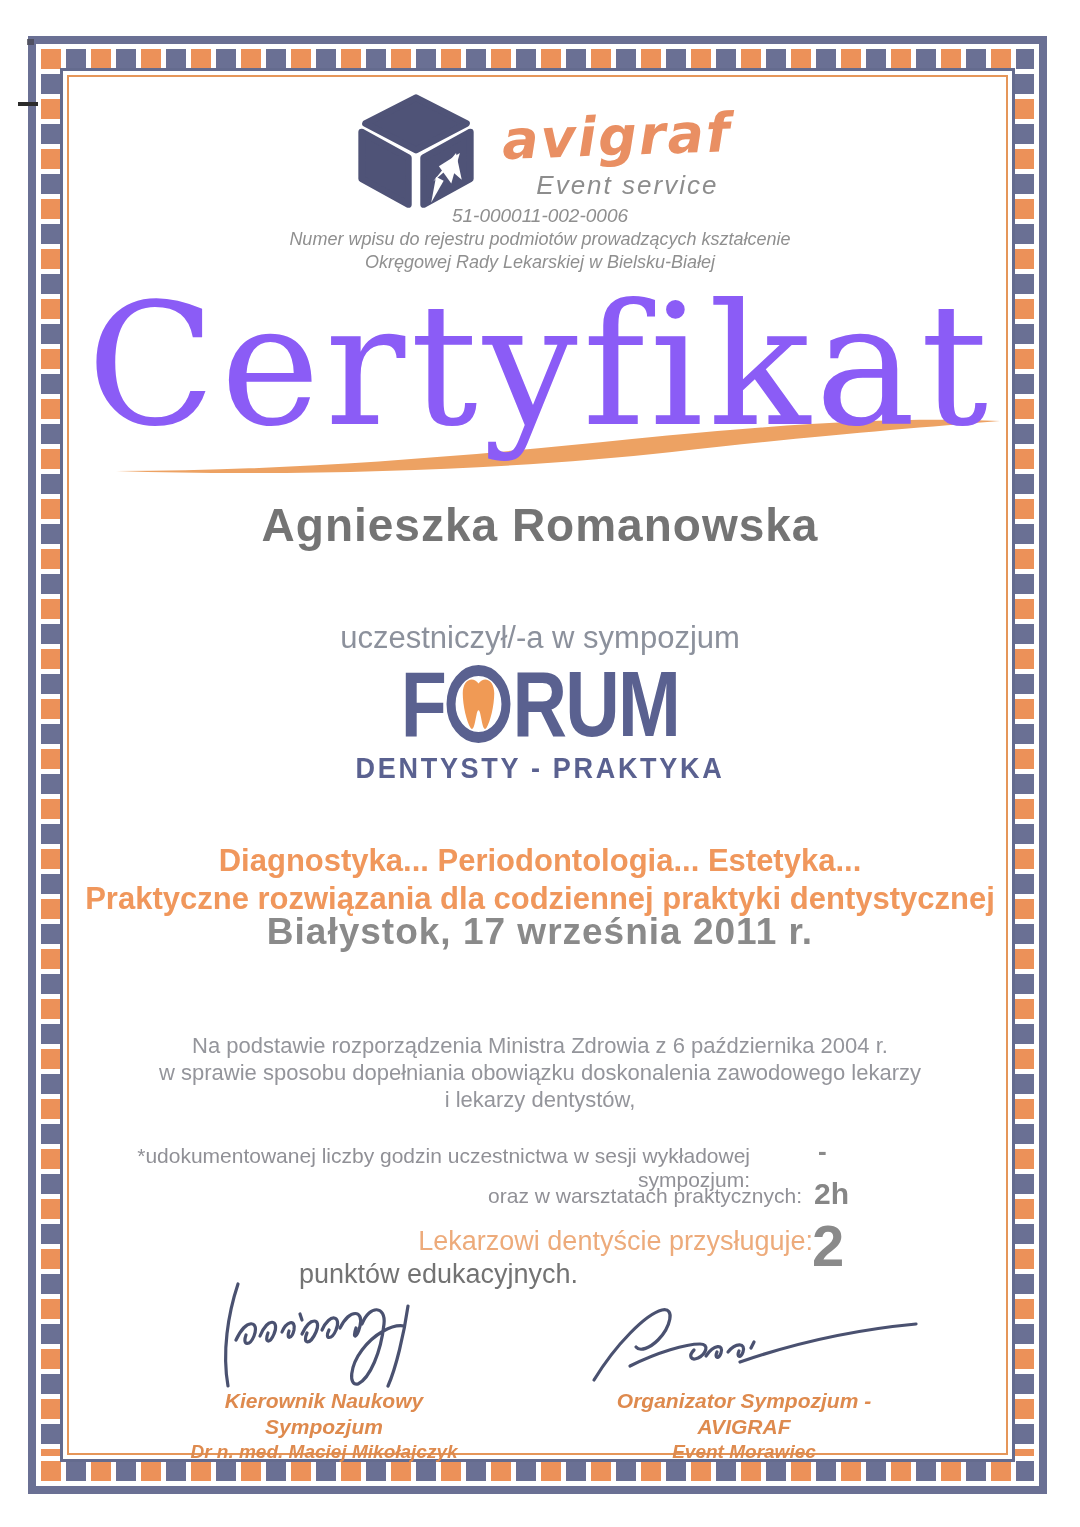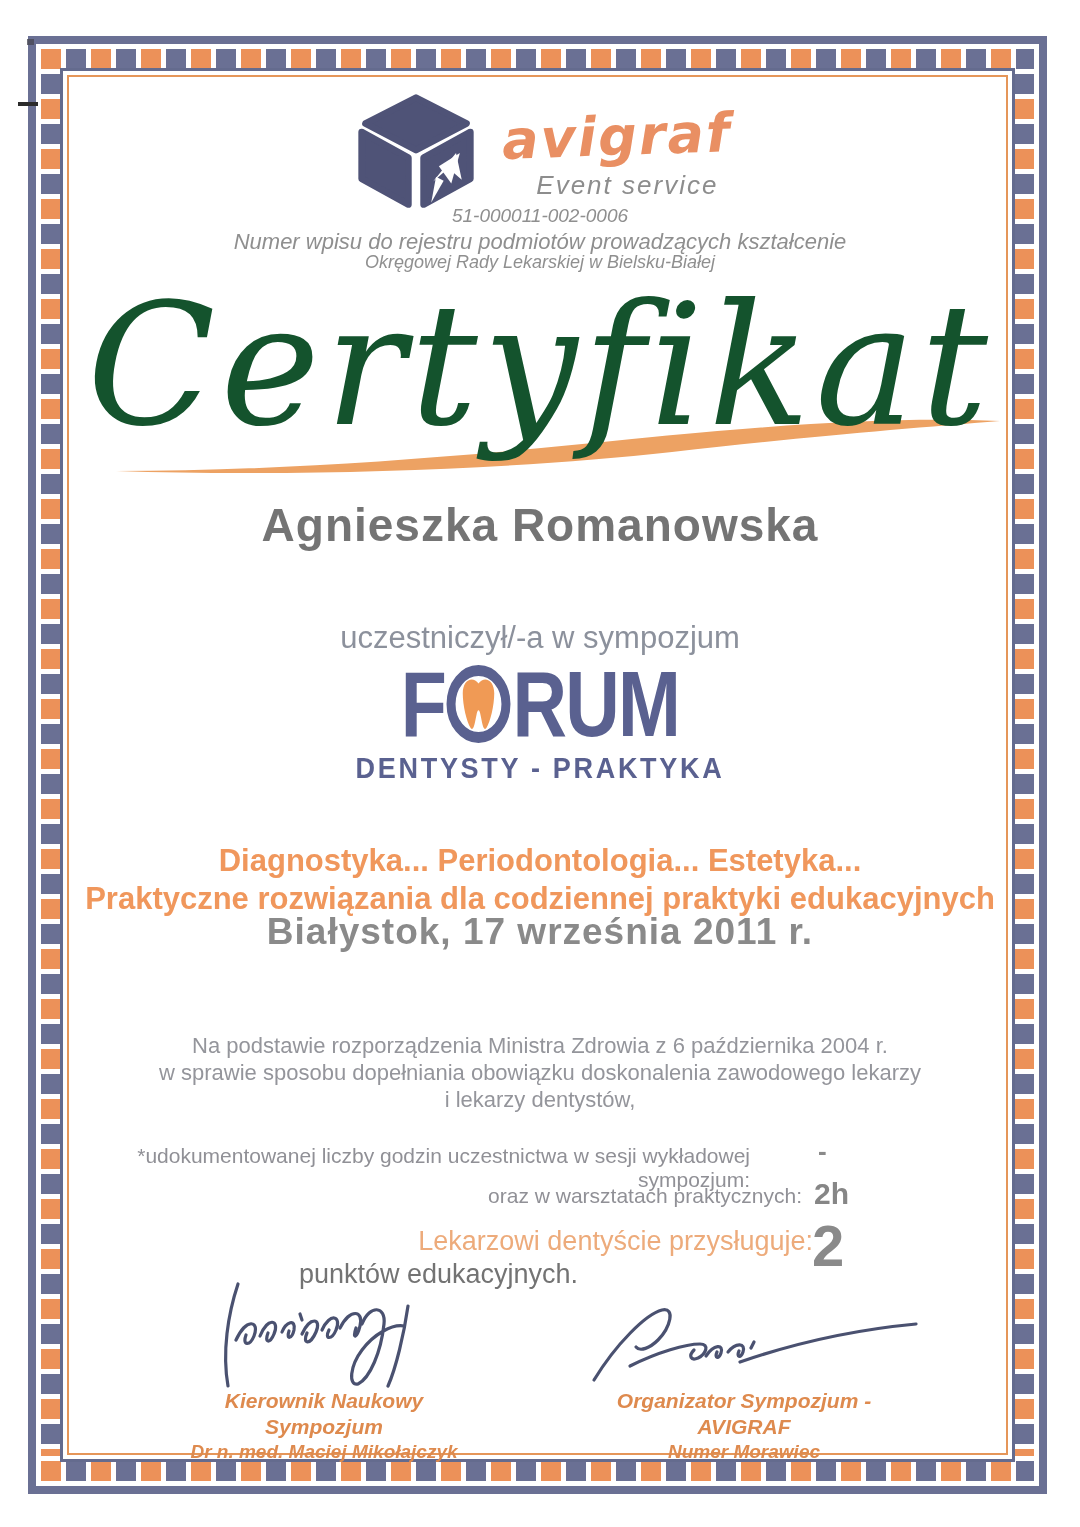--- a/index.html
+++ b/index.html
@@ -42,28 +42,28 @@
   .logo-row { top:92px; display:flex; justify-content:center; align-items:center; gap:18px; }
   .brand-col { text-align:left; }
   .brand-name {
     font-family:"DejaVu Sans", sans-serif; font-style:italic; font-weight:bold;
     font-size:54px; color:#E98F63; letter-spacing:2px; transform:rotate(-2deg);
     display:inline-block;
   }
   .brand-tagline { font-style:italic; font-size:26px; color:#8D8D8D; letter-spacing:2px; margin-top:2px; padding-left:34px; }
 
   .registry-number { top:205px; font-style:italic; font-size:19px; color:#8F8F8F; }
-  .registry-line1  { top:229px; font-style:italic; font-size:22px; color:#8F8F8F; }
+  .registry-line1  { top:229px; font-style:italic; font-size:18px; color:#8F8F8F; }
   .registry-line2  { top:252px; font-style:italic; font-size:18px; color:#8F8F8F; }
 
   .swoosh { position:absolute; left:112px; top:415px; width:892px; height:62px; z-index:1; }
   .cert-title {
     top:282px; z-index:2;
-    font-family:"DejaVu Serif", serif; font-style:italic;
-    font-size:168px; line-height:1; color:#14532d; letter-spacing:5px;
+    font-family:"DejaVu Serif", serif; 
+    font-size:168px; line-height:1; color:#8b5cf6; letter-spacing:5px;
   }
 
   .recipient { top:498px; font-size:46px; font-weight:bold; color:#747474; letter-spacing:1px; }
   .participation { top:620px; font-size:31px; color:#8C919C; }
 
   .forum-row { top:658px; display:flex; justify-content:center; align-items:center; transform:scaleX(0.82); }
   .forum-letter {
     font-size:92px; font-weight:800; color:#5A6190; line-height:1; letter-spacing:-2px;
     font-family:"Liberation Sans", sans-serif;
   }
@@ -160,21 +160,21 @@
                  C 25,47 24,41 22,33 C 21,28 19,28 18,33
                  C 16,41 15,47 12,44 C 8,39 4,25 4,15
                  C 4,4 14,0 20,7 Z" fill="#F09A55"></path>
       </svg>
     </span>
     <span class="forum-letter">RUM</span>
   </div>
   <div class="abs forum-subtitle">DENTYSTY - PRAKTYKA</div>
 
   <div class="abs topic-line1">Diagnostyka... Periodontologia... Estetyka...</div>
-  <div class="abs topic-line2">Praktyczne rozwiązania dla codziennej praktyki edukacyjnych</div>
+  <div class="abs topic-line2">Praktyczne rozwiązania dla codziennej praktyki dentystycznej</div>
 
   <div class="abs place-date">Białystok, 17 września 2011 r.</div>
 
   <div class="abs legal-1">Na podstawie rozporządzenia Ministra Zdrowia z 6 października 2004 r.</div>
   <div class="abs legal-2">w sprawie sposobu dopełniania obowiązku doskonalenia zawodowego lekarzy</div>
   <div class="abs legal-3">i lekarzy dentystów,</div>
 
   <div class="hours-label-1">*udokumentowanej liczby godzin uczestnictwa w sesji wykładowej sympozjum:</div>
   <div class="hours-value-1">-</div>
   <div class="hours-label-2">oraz w warsztatach praktycznych:</div>
@@ -208,16 +208,16 @@
       <path d="M152,60 C 210,40 264,28 328,22"></path>
     </g>
   </svg>
 
   <div class="sig-block sig-block-left">
     <div class="sig-role">Kierownik Naukowy Sympozjum</div>
     <div class="sig-name">Dr n. med. Maciej Mikołajczyk</div>
   </div>
   <div class="sig-block sig-block-right">
     <div class="sig-role">Organizator Sympozjum - AVIGRAF</div>
-    <div class="sig-name">Numer Morawiec</div>
+    <div class="sig-name">Event Morawiec</div>
   </div>
 
 </div>
 
 </body></html>

